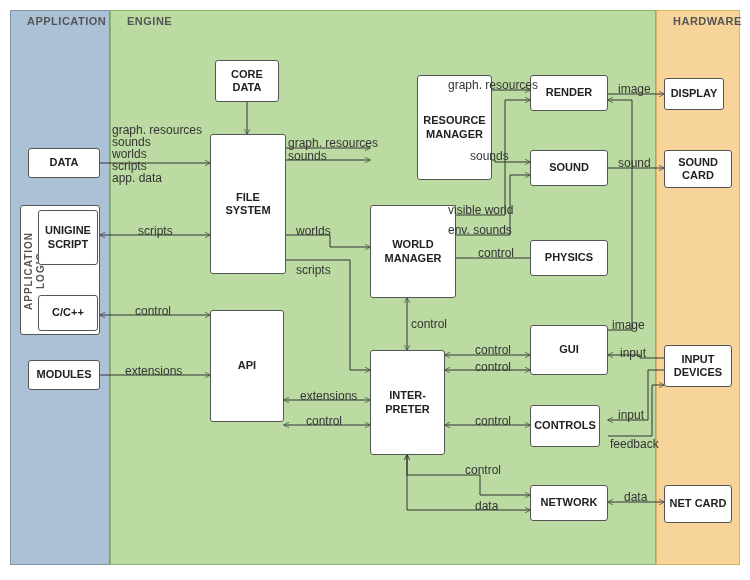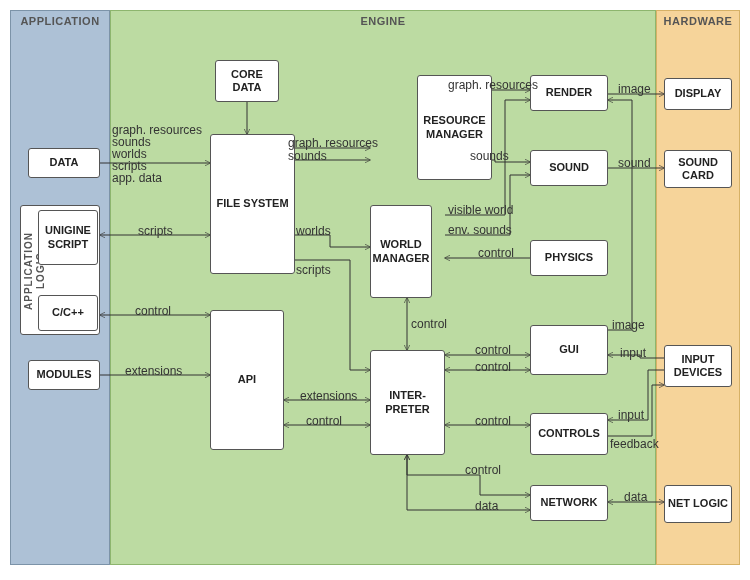--- a/index.html
+++ b/index.html
@@ -20,25 +20,26 @@
     height: 555px;
     box-sizing: border-box;
   }
   .col-app    { left: 10px;  width: 100px; background: #adc1d6; border: 1px solid #7c93a8; }
   .col-engine { left: 110px; width: 546px; background: #bcdba2; border: 1px solid #8db56e; }
   .col-hw     { left: 656px; width: 84px;  background: #f6d49a; border: 1px solid #d6b166; }
   .col-title {
     position: absolute;
     top: 4px;
     left: 0; right: 0;
-    text-align: center;
+    text-align: left;
     font-size: 11px;
     font-weight: bold;
     color: #555;
     letter-spacing: 0.5px;
+    padding-left: 16px;
   }
   .box {
     position: absolute;
     background: #fff;
     border: 1px solid #555;
     border-radius: 3px;
     box-sizing: border-box;
     display: flex;
     align-items: center;
     justify-content: center;
@@ -157,38 +158,38 @@
   <div class="box" style="left:28px; top:148px; width:72px; height:30px;">DATA</div>
 
   <div class="box" style="left:20px; top:205px; width:80px; height:130px; padding:0;">
     <div class="vlabel" style="left:2px; top:8px; writing-mode:vertical-rl; transform:rotate(180deg); height:114px;">APPLICATION LOGIC</div>
   </div>
   <div class="box" style="left:38px; top:210px; width:60px; height:55px;">UNIGINE SCRIPT</div>
   <div class="box" style="left:38px; top:295px; width:60px; height:36px;">C/C++</div>
   <div class="box" style="left:28px; top:360px; width:72px; height:30px;text-align:center;">MODULES</div>
 
   <div class="box" style="left:215px; top:60px; width:64px; height:42px;">CORE DATA</div>
-  <div class="box" style="left:210px; top:134px; width:85px; height:140px;">FILE SYSTEM</div>
-  <div class="box" style="left:210px; top:310px; width:74px; height:140px;text-align:center;">API</div>
+  <div class="box" style="left:210px; top:134px; width:76px; height:140px;">FILE SYSTEM</div>
+  <div class="box" style="left:210px; top:310px; width:74px; height:112px;text-align:center;">API</div>
 
   <div class="box" style="left:370px; top:75px; width:75px; height:105px;margin-left:47px;">RESOURCE MANAGER</div>
-  <div class="box" style="left:370px; top:205px; width:62px; height:93px;">WORLD MANAGER</div>
+  <div class="box" style="left:370px; top:205px; width:86px; height:93px;">WORLD MANAGER</div>
   <div class="box" style="left:370px; top:350px; width:75px; height:105px;">INTER-PRETER</div>
 
   <div class="box" style="left:530px; top:75px;  width:78px; height:36px;">RENDER</div>
   <div class="box" style="left:530px; top:150px; width:78px; height:36px;">SOUND</div>
   <div class="box" style="left:530px; top:240px; width:78px; height:36px;">PHYSICS</div>
   <div class="box" style="left:530px; top:325px; width:78px; height:50px;">GUI</div>
-  <div class="box" style="left:530px; top:405px; width:78px; height:42px;margin-top:8px;">CONTROLS</div>
+  <div class="box" style="left:530px; top:405px; width:70px; height:42px;">CONTROLS</div>
   <div class="box" style="left:530px; top:485px; width:78px; height:36px;">NETWORK</div>
 
-  <div class="box" style="left:664px; top:78px;  width:68px; height:32px;">DISPLAY</div>
+  <div class="box" style="left:664px; top:78px;  width:60px; height:32px;">DISPLAY</div>
   <div class="box" style="left:664px; top:345px; width:68px; height:42px;">INPUT DEVICES</div>
   <div class="box" style="left:664px; top:150px; width:68px; height:38px;">SOUND CARD</div>
-  <div class="box" style="left:664px; top:485px; width:68px; height:38px;">NET LOGIC</div>
+  <div class="box" style="left:664px; top:485px; width:68px; height:38px;">NET CARD</div>
 
   <div class="lbl" style="left:112px; top:124px; white-space:pre; line-height:12px;">graph. resources
 sounds
 worlds
 scripts
 app. data</div>
   <div class="lbl" style="left:138px; top:224px;">scripts</div>
   <div class="lbl" style="left:135px; top:304px;">control</div>
   <div class="lbl" style="left:125px; top:364px;">extensions</div>
 

